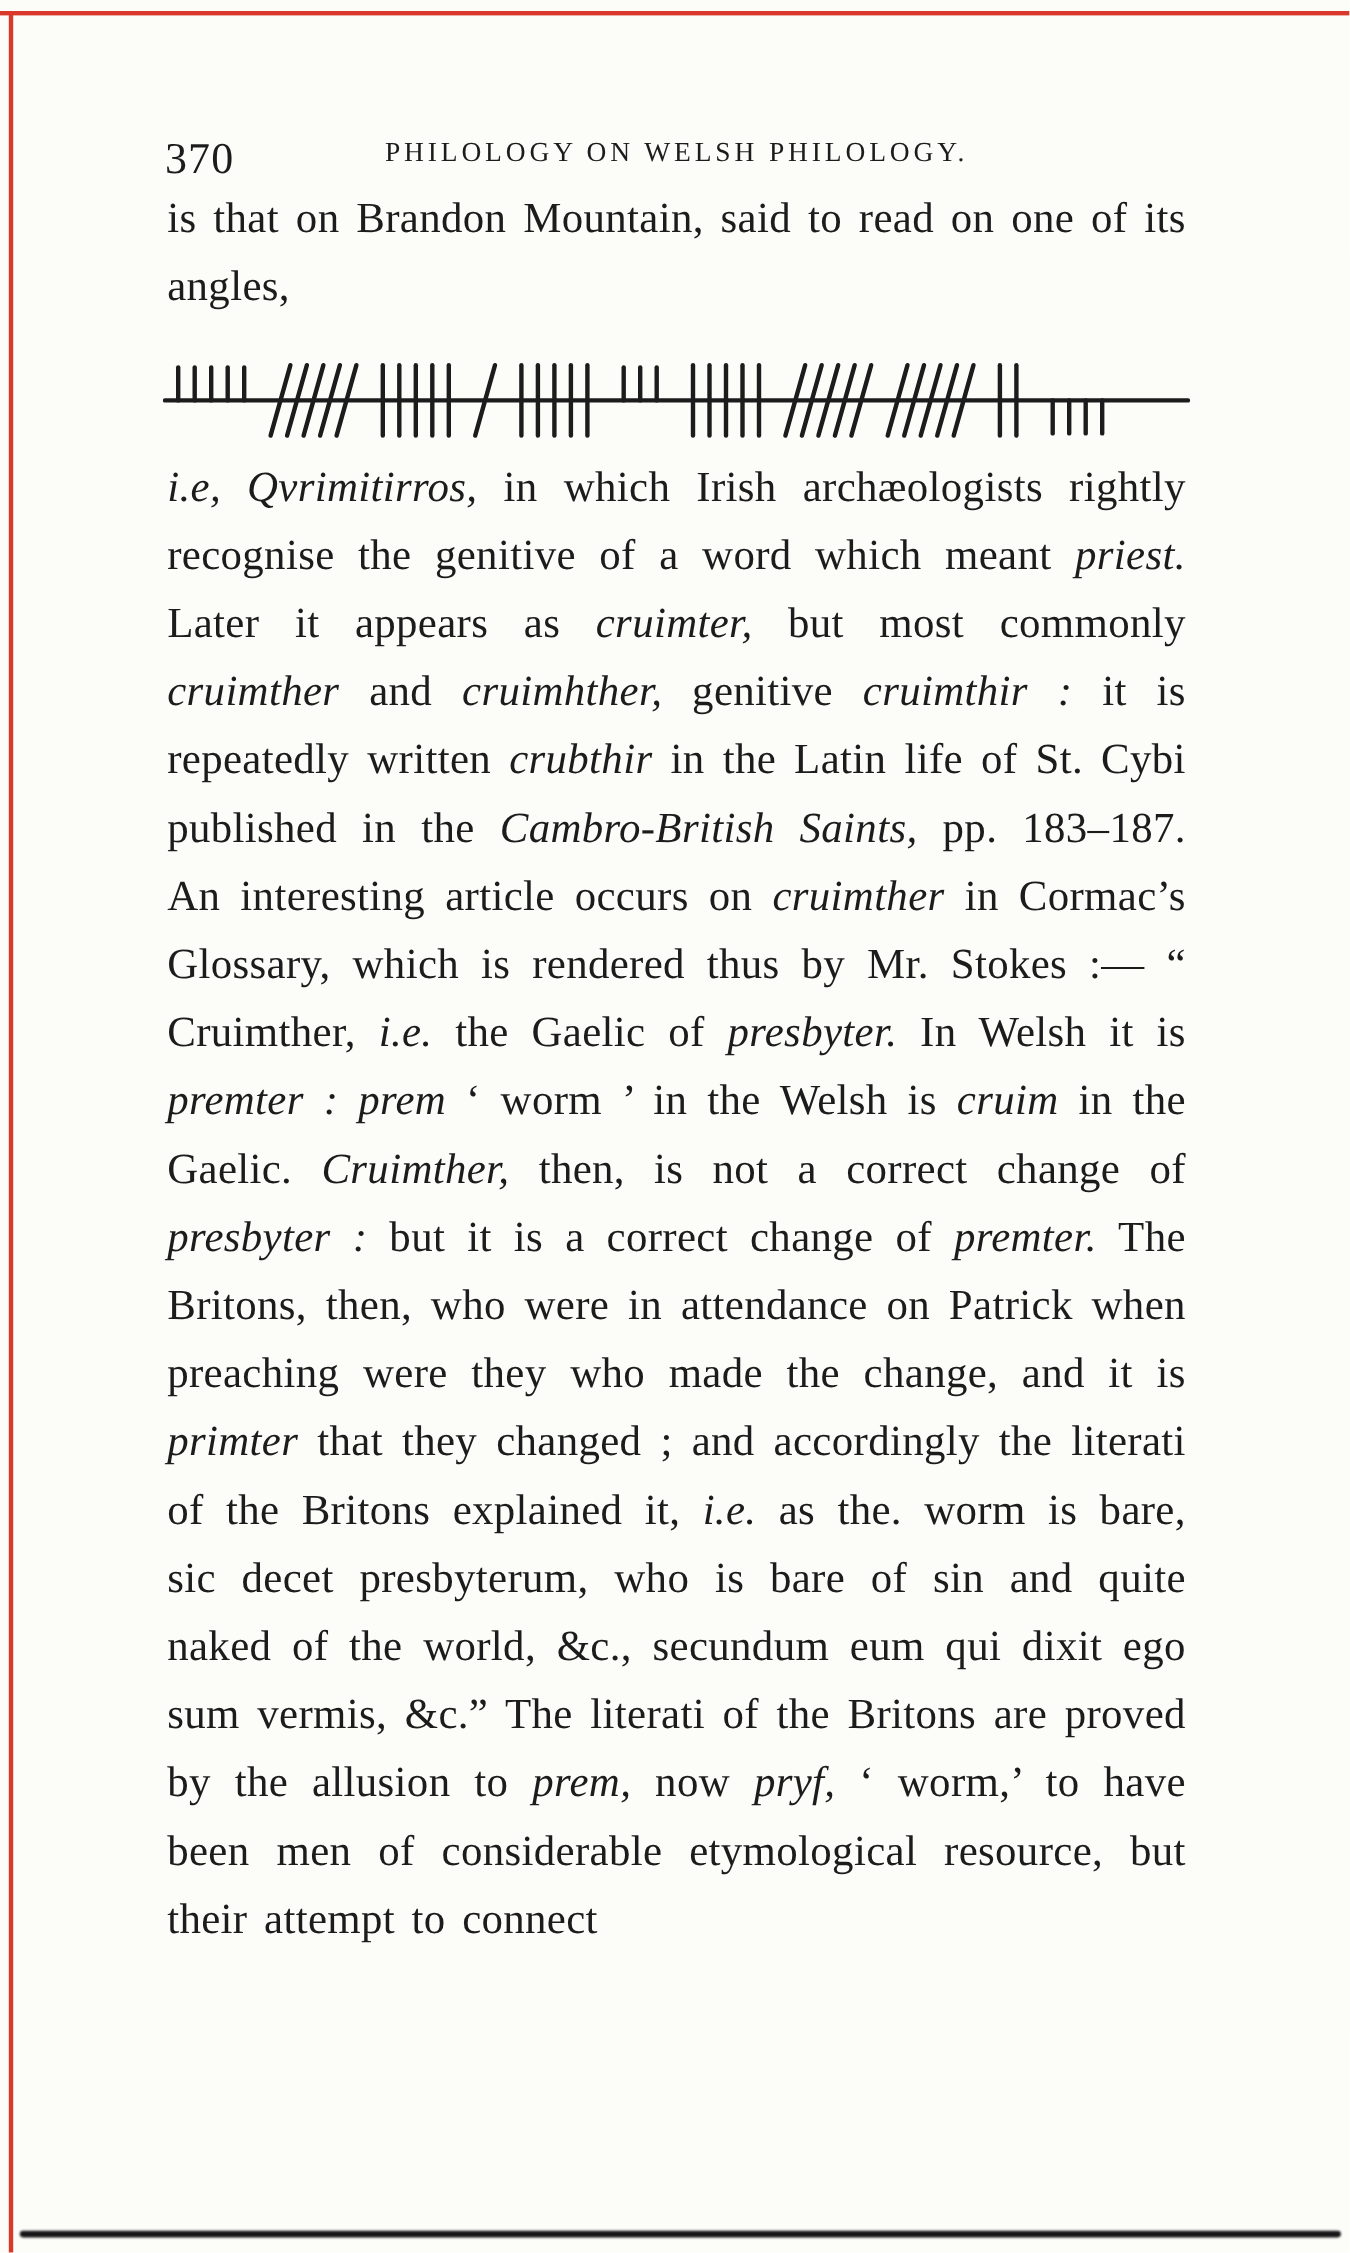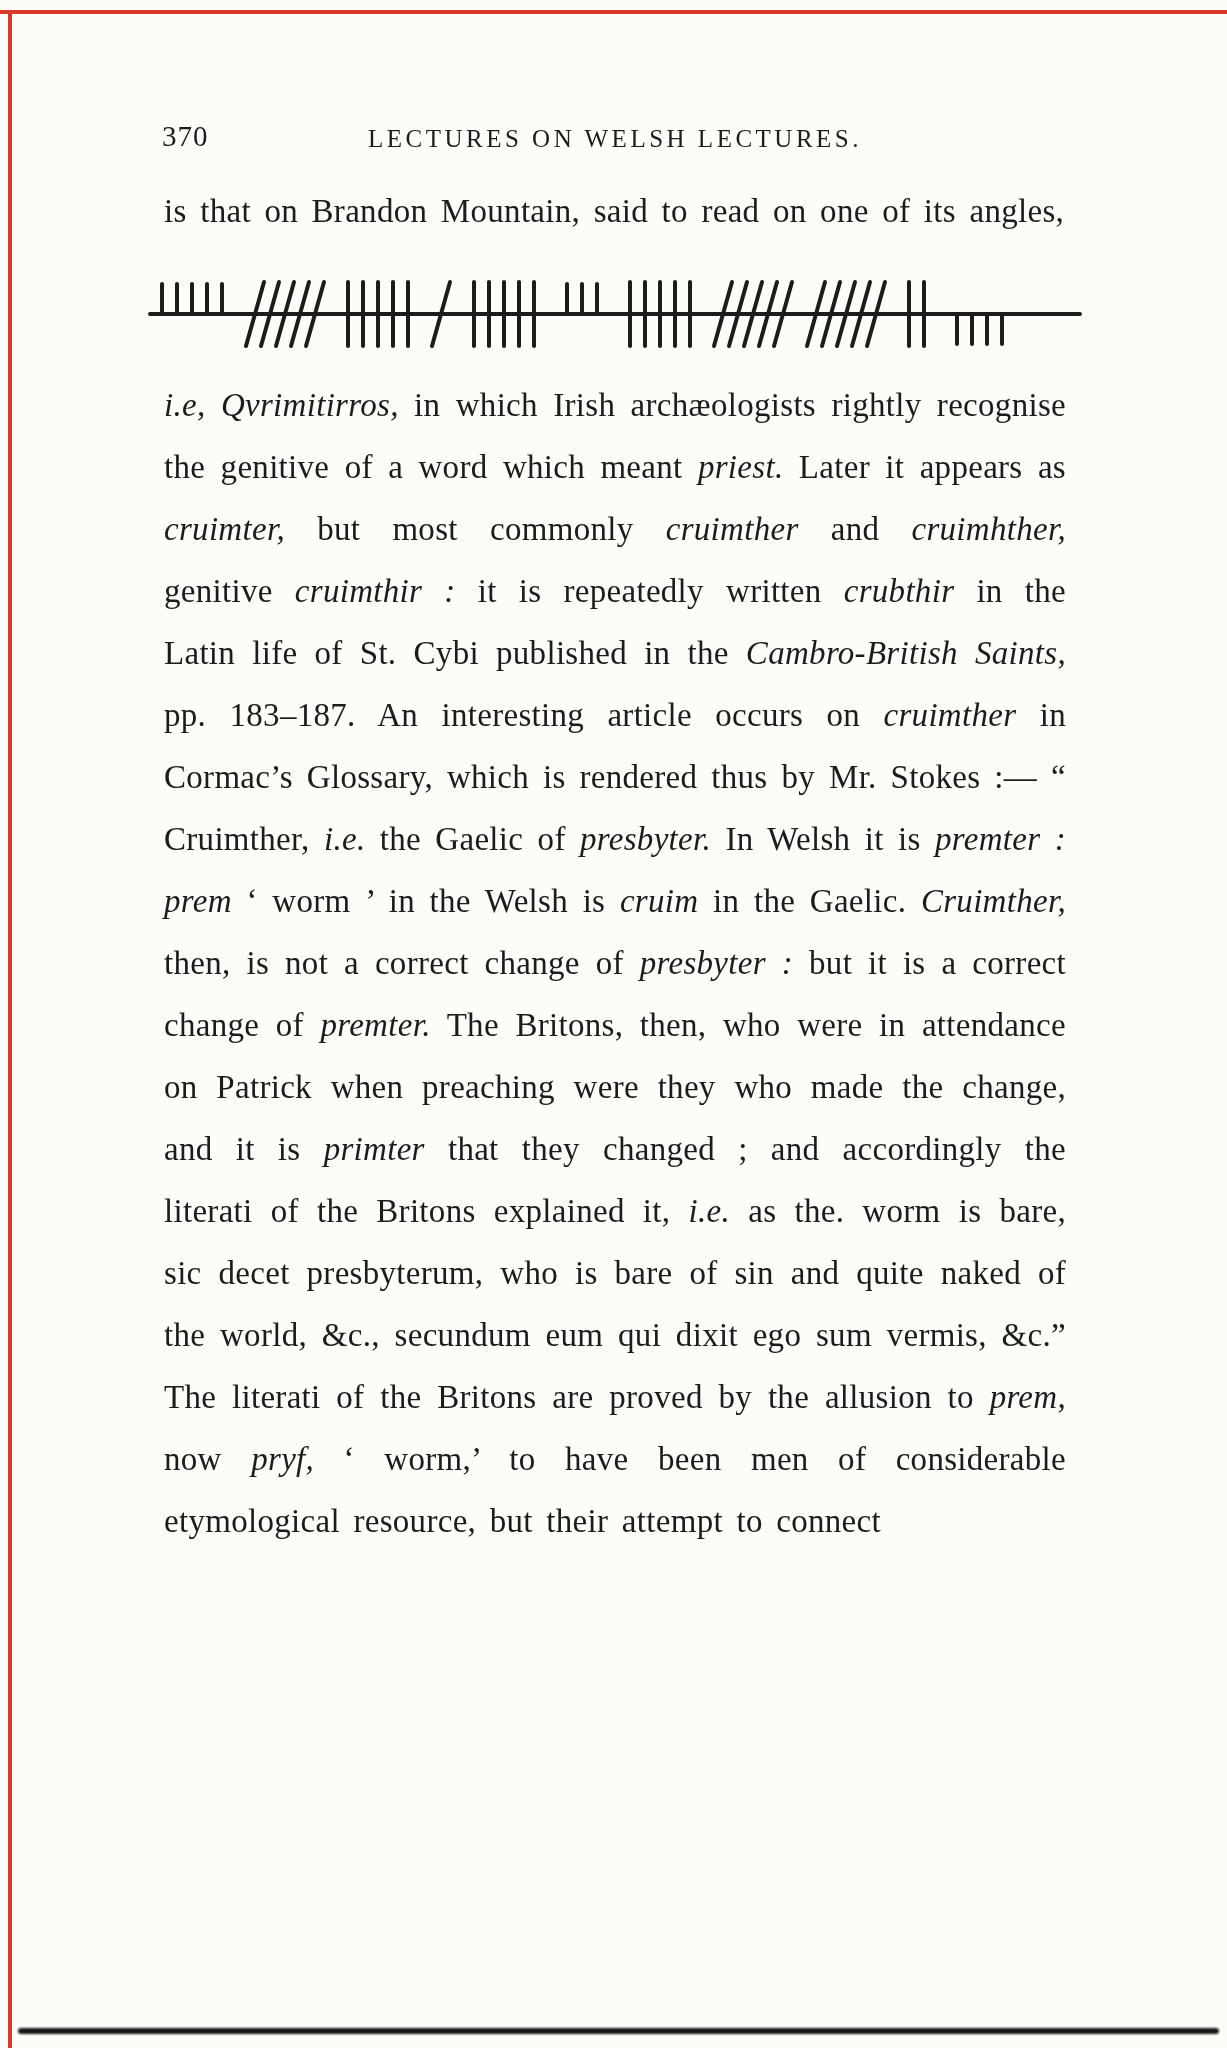--- a/index.html
+++ b/index.html
@@ -19,25 +19,25 @@
   .border-left {
     position: absolute; left: 8px; top: 10px; width: 4px; bottom: 0;
     background: var(--scan-line-red, #d9392a);
   }
   .border-bottom {
     position: absolute; left: 18px; right: 8px; bottom: 14px; height: 6px;
     background: #161616; border-radius: 3px; filter: blur(1px);
   }
   .content { position: absolute; left: 148px; top: 118px; width: 934px; }
   .header { position: relative; height: 46px; text-align: center; }
-  .pagenum { position: absolute; left: 14px; top: 2px; font-size: 29px; letter-spacing: 1px; }
+  .pagenum { position: absolute; left: 2px; top: 2px; font-size: 40px; letter-spacing: 1px; }
   .title { display: inline-block; margin-top: 7px; font-size: 25px; letter-spacing: 3.5px; }
   p.body {
-    margin: 16px;
-    font-size: 33px;
+    margin: 4px;
+    font-size: 39px;
     line-height: 62px;
     text-align: justify;
     word-spacing: 5px;
     letter-spacing: 0.3px;
   }
   p.body em { }
   .p1 { margin-top: 48px; }
   .ogham { display: block; width: 934px; height: 92px; margin: 24px 0 2px; }
   .ogham line { stroke: var(--ink, #1c1c1c); stroke-width: 4; stroke-linecap: round; }
   .p2 { margin-top: 10px; }
@@ -46,21 +46,21 @@
 <body>
 
 <div class="page">
   <div class="border-top"></div>
   <div class="border-left"></div>
   <div class="border-bottom"></div>
 
   <div class="content">
     <div class="header">
       <span class="pagenum">370</span>
-      <span class="title">LECTURES ON WELSH LECTURES.</span>
+      <span class="title">PHILOLOGY ON WELSH PHILOLOGY.</span>
     </div>
 
     <p class="body p1"><span>is that on Brandon Mountain, said to read on one of its angles,</span></p>
 
     <svg class="ogham" viewBox="0 0 930 92">
         <line x1="0" y1="48" x2="930" y2="48"></line>
         <line x1="12" y1="48" x2="12" y2="18"></line>
         <line x1="27" y1="48" x2="27" y2="18"></line>
         <line x1="42" y1="48" x2="42" y2="18"></line>
         <line x1="57" y1="48" x2="57" y2="18"></line>

